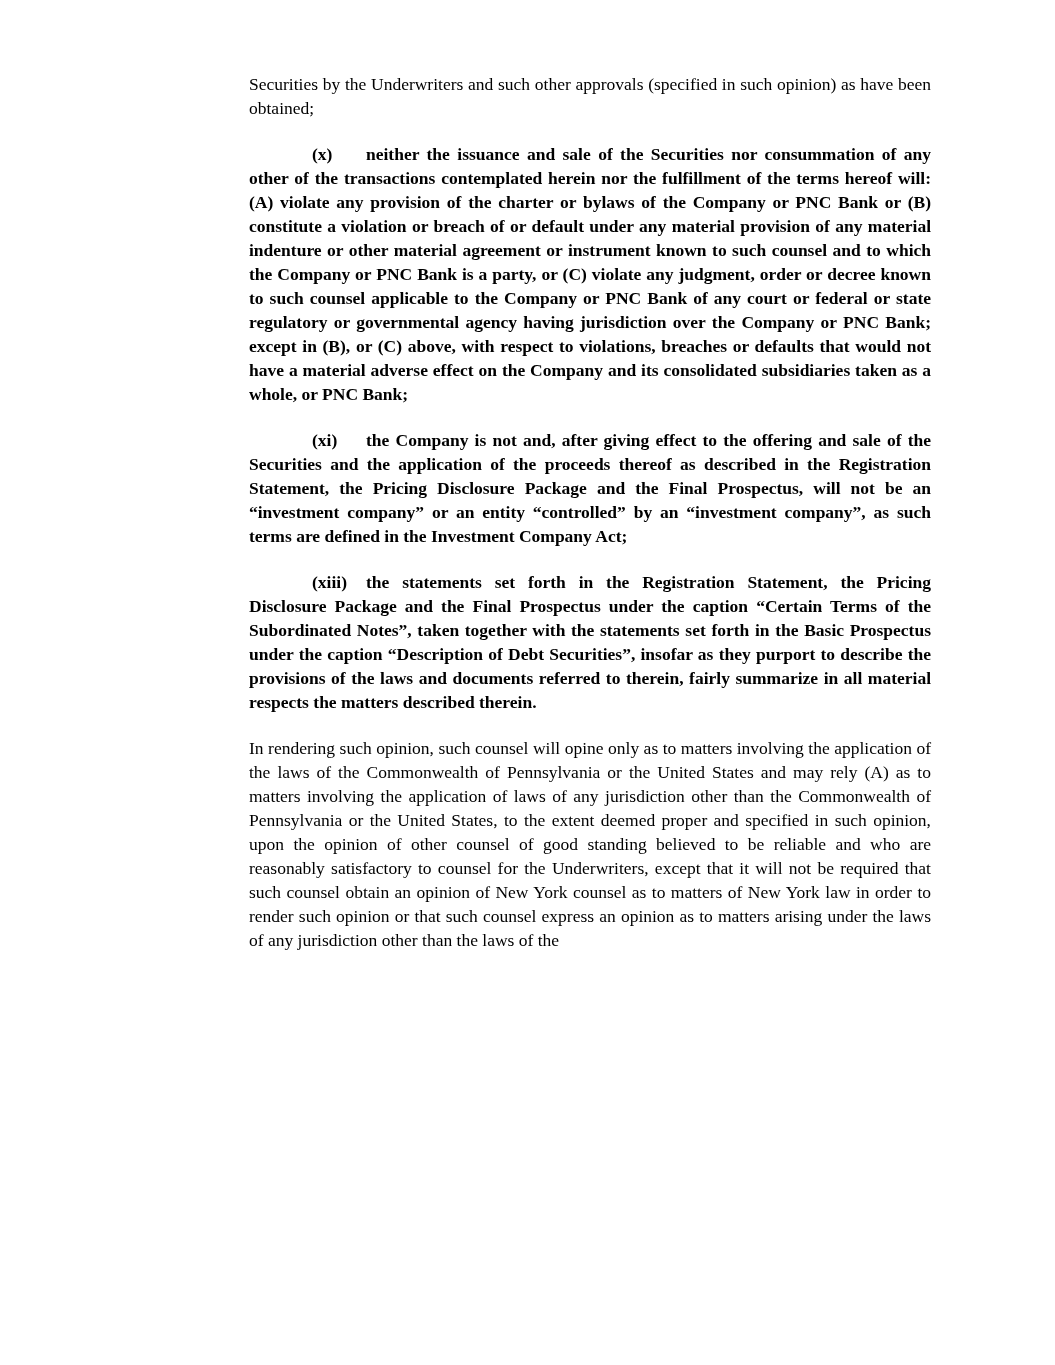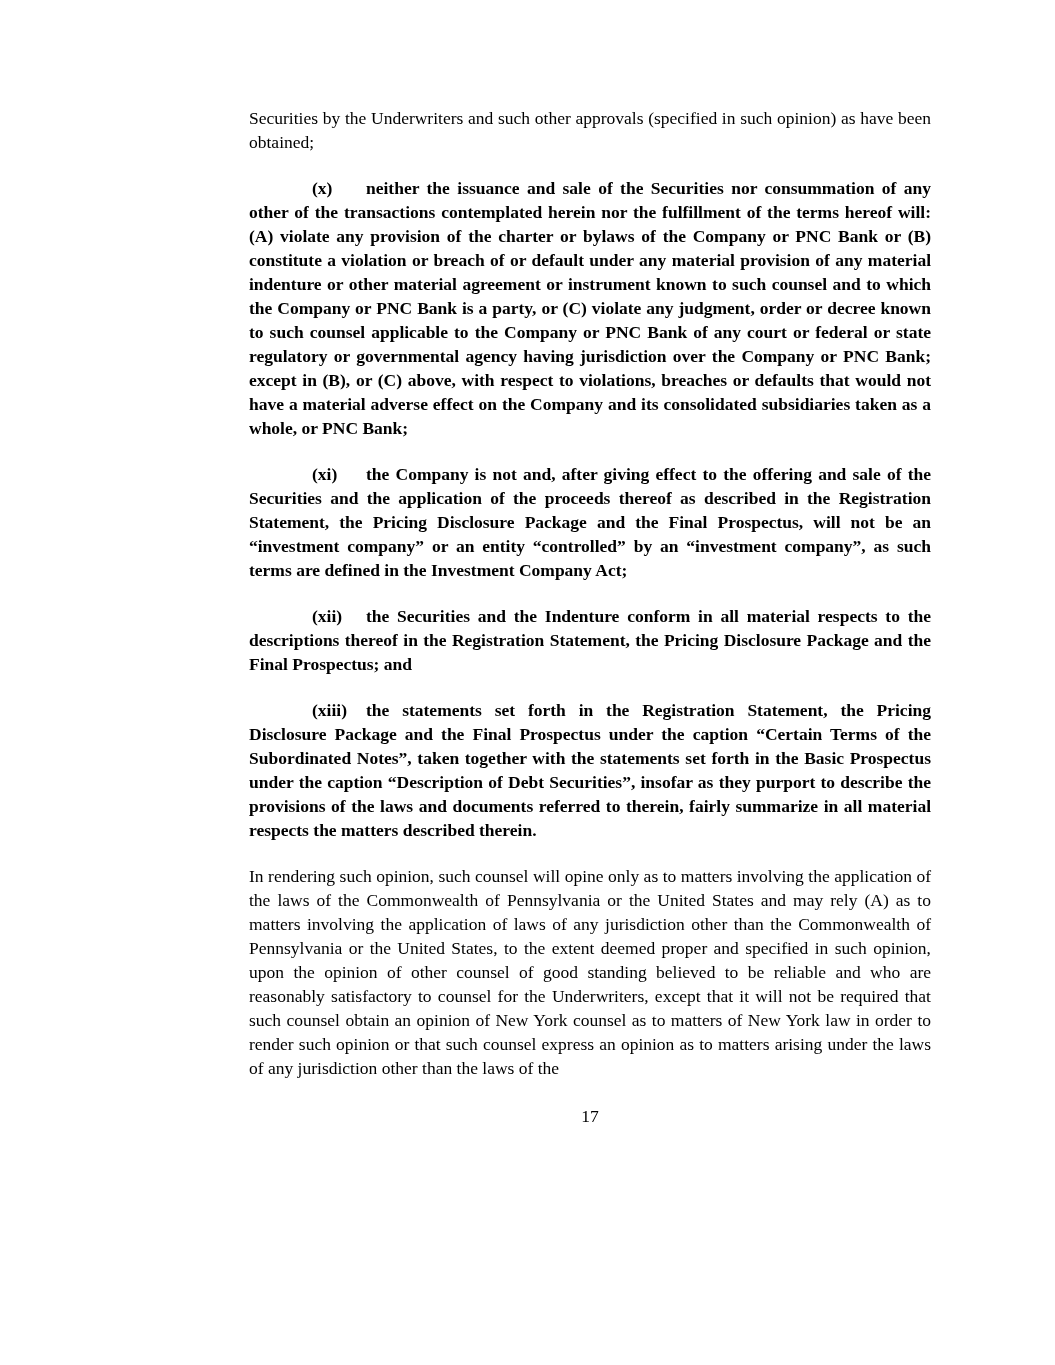--- a/index.html
+++ b/index.html
@@ -8,21 +8,21 @@
     background: #ffffff;
     color: #000000;
     font-family: "Liberation Serif", "DejaVu Serif", serif;
   }
   .page {
     position: relative;
     width: 1055px;
     height: 1365px;
     box-sizing: border-box;
     background: #ffffff;
-    padding: 106px 124px 0 249px;
+    padding: 72px 124px 0 249px;
     overflow: hidden;
   }
   .page p {
     margin: 0 0 22px 0;
     font-size: 17.5px;
     line-height: 24px;
     text-align: justify;
   }
   
   .sub {
@@ -57,25 +57,21 @@
   <p class="sub">Securities by the Underwriters and such other approvals (specified in such opinion) as have been obtained;</p>
 
   <p class="sub indent">
     <span class="plabel">(x)</span><span>neither the issuance and sale of the Securities nor consummation of any other of the transactions contemplated herein nor the fulfillment of the terms hereof will: (A) violate any provision of the charter or bylaws of the Company or PNC Bank or (B) constitute a violation or breach of or default under any material provision of any material indenture or other material agreement or instrument known to such counsel and to which the Company or PNC Bank is a party, or (C) violate any judgment, order or decree known to such counsel applicable to the Company or PNC Bank of any court or federal or state regulatory or governmental agency having jurisdiction over the Company or PNC Bank; except in (B), or (C) above, with respect to violations, breaches or defaults that would not have a material adverse effect on the Company and its consolidated subsidiaries taken as a whole, or PNC Bank;</span>
   </p>
 
   <p class="sub indent">
     <span class="plabel">(xi)</span><span>the Company is not and, after giving effect to the offering and sale of the Securities and the application of the proceeds thereof as described in the Registration Statement, the Pricing Disclosure Package and the Final Prospectus, will not be an “investment company” or an entity “controlled” by an “investment company”, as such terms are defined in the Investment Company Act;</span>
   </p>
 
-  <p class="sub indent">
-    <span class="plabel">(xii)</span><span>the Securities and the Indenture conform in all material respects to the descriptions thereof in the Registration Statement, the Pricing Disclosure Package and the Final Prospectus; and</span>
-  </p>
 
   <p class="sub indent">
     <span class="plabel">(xiii)</span><span>the statements set forth in the Registration Statement, the Pricing Disclosure Package and the Final Prospectus under the caption “Certain Terms of the Subordinated Notes”, taken together with the statements set forth in the Basic Prospectus under the caption “Description of Debt Securities”, insofar as they purport to describe the provisions of the laws and documents referred to therein, fairly summarize in all material respects the matters described therein.</span>
   </p>
 
   <p class="closing">In rendering such opinion, such counsel will opine only as to matters involving the application of the laws of the Commonwealth of Pennsylvania or the United States and may rely (A) as to matters involving the application of laws of any jurisdiction other than the Commonwealth of Pennsylvania or the United States, to the extent deemed proper and specified in such opinion, upon the opinion of other counsel of good standing believed to be reliable and who are reasonably satisfactory to counsel for the Underwriters, except that it will not be required that such counsel obtain an opinion of New York counsel as to matters of New York law in order to render such opinion or that such counsel express an opinion as to matters arising under the laws of any jurisdiction other than the laws of the</p>
 
-  <div class="page-number">17</div>
 
 </div>
 
 </body></html>

